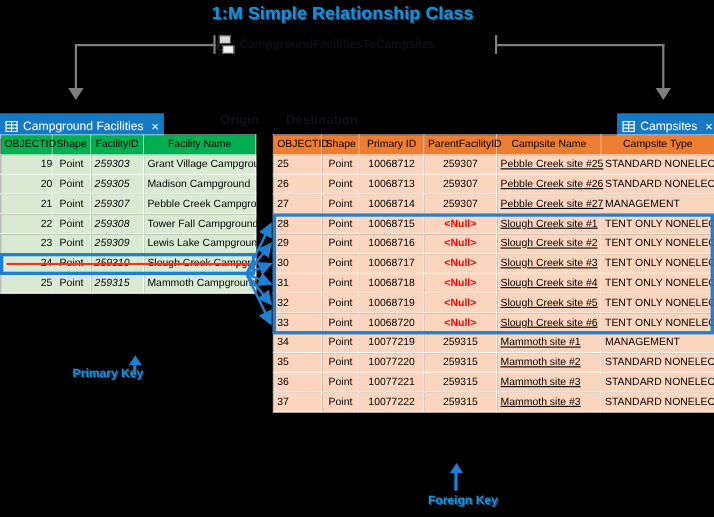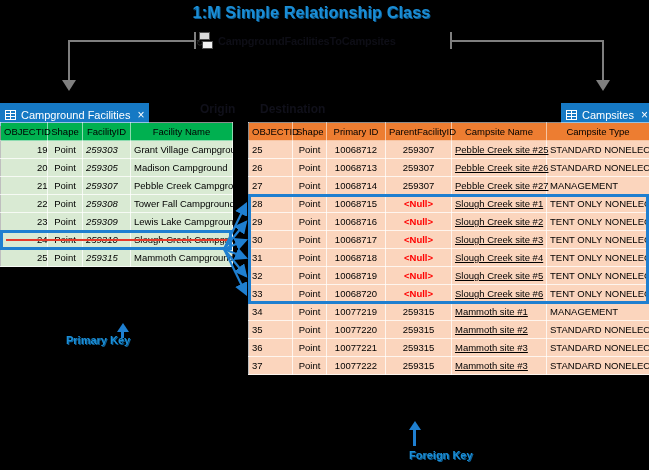--- a/index.html
+++ b/index.html
@@ -440,15 +440,15 @@
       <line x1="2" y1="54" x2="24" y2="99"></line>
     </g>
   </svg>
 
   <div class="key-arrow-up" style="left:117px; top:323px;"></div>
   <div class="key-stem" style="left:121px; top:332px; height:6px;"></div>
   <div class="key-label" style="left:66px; top:334px;">Primary Key</div>
 
   <div class="key-arrow-up" style="left:409px; top:421px;"></div>
   <div class="key-stem" style="left:413px; top:430px; height:16px;"></div>
-  <div class="key-label" style="left:409px; top:449px;">Foreign Key</div>
+  <div class="key-label" style="left:389px; top:449px;">Foreign Key</div>
 
 </div>
 
 </body></html>

